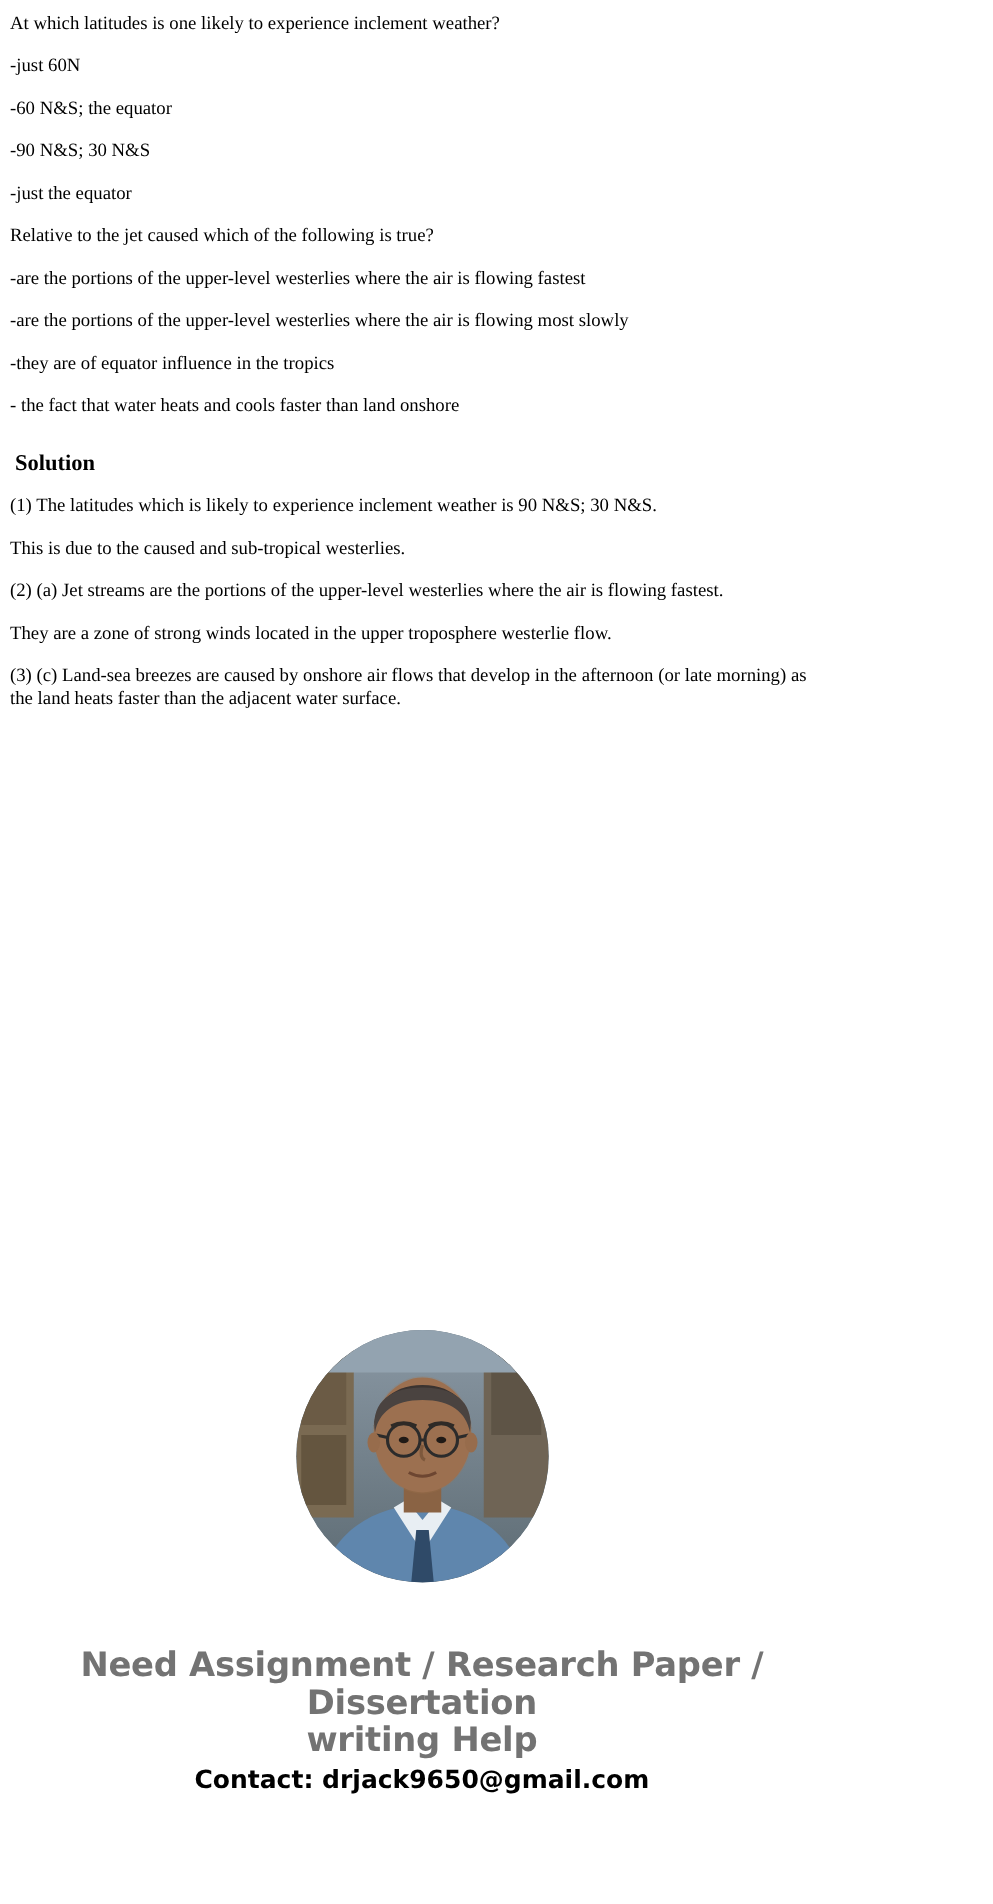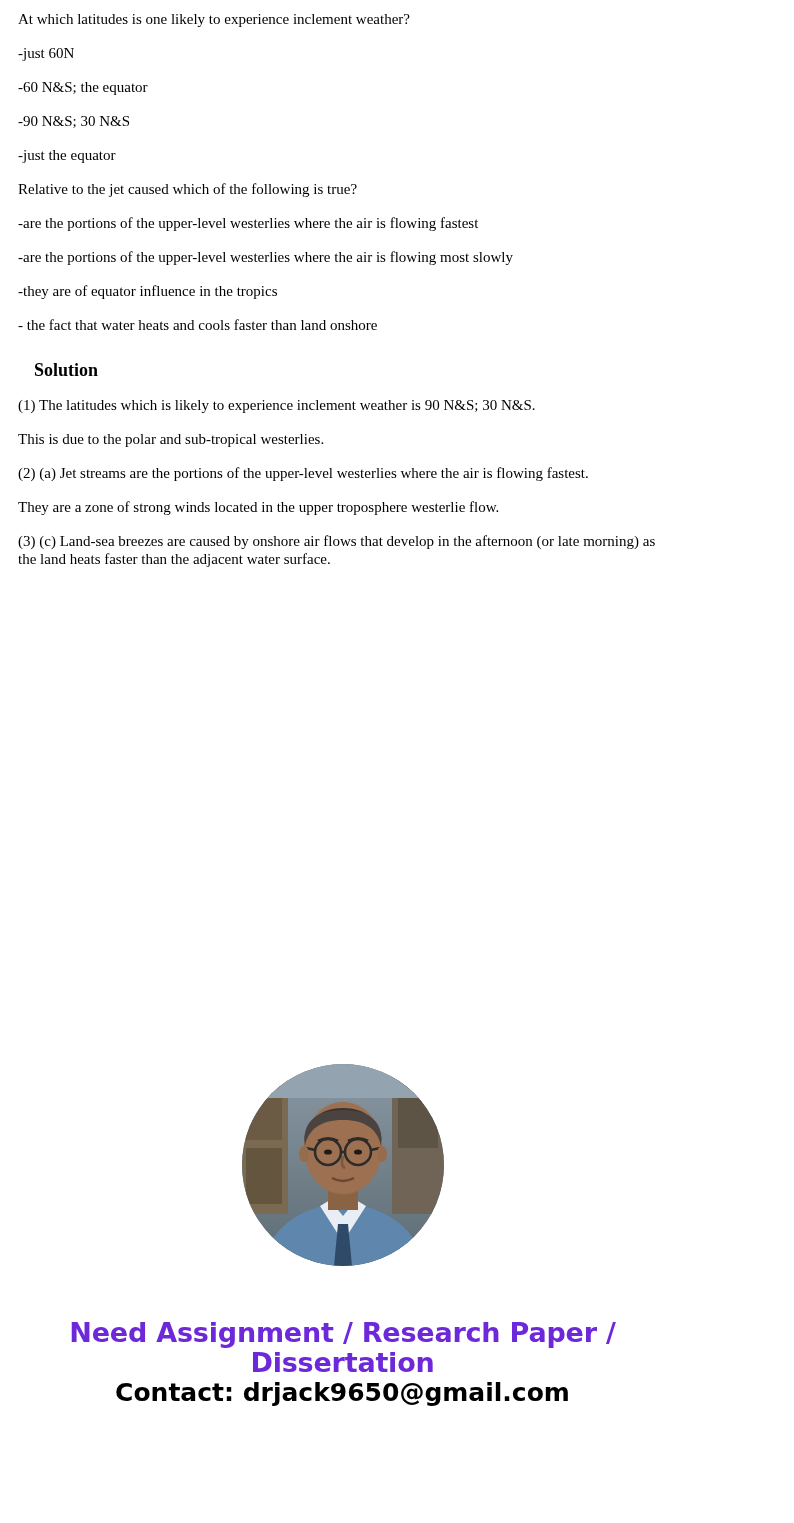--- a/index.html
+++ b/index.html
@@ -11,40 +11,40 @@
     width: 794px;
     min-height: 1523px;
     font-family: "Liberation Serif", serif;
     color: #000000;
   }
   .page {
     position: relative;
     width: 675px;
     min-height: 1523px;
     box-sizing: border-box;
-    padding: 8px 0 0 10px;
+    padding: 8px 0 0 0;
   }
   .qa-block {
     padding: 0 8px;
   }
   .line {
     font-family: "Liberation Serif", serif;
     font-size: 15px;
     line-height: 18px;
     margin: 0 0 16px 0;
     color: #000;
   }
   .line.first {
     margin-top: 2px;
   }
   h2.solution-heading {
     font-family: "Liberation Serif", serif;
     font-size: 18px;
     font-weight: bold;
-    margin: 26px 0 16px 16px;
+    margin: 26px 0 16px 4px;
     padding: 0;
     line-height: 20px;
   }
   .answer-line {
     font-family: "Liberation Serif", serif;
     font-size: 15px;
     line-height: 18px;
     margin: 0 0 16px 0;
     max-width: 700px;
   }
@@ -68,31 +68,31 @@
     background: #6b7a86;
   }
   .avatar svg {
     display: block;
   }
   .promo-text {
     font-family: "DejaVu Sans", sans-serif;
     font-weight: bold;
     font-size: 27px;
     line-height: 30px;
-    color: #6d28d9;
+    color: #737373;
     margin-top: 52px;
     letter-spacing: -0.2px;
   }
   .promo-text .l2 {
     display: block;
   }
   .promo-contact {
     font-family: "DejaVu Sans", sans-serif;
     font-weight: bold;
-    font-size: 25px;
+    font-size: 20px;
     line-height: 30px;
     color: #000;
     margin-top: 0px;
   }
 </style>
 </head>
 <body>
 
 <div class="page">
 
@@ -104,21 +104,21 @@
     <p class="line">-just the equator</p>
     <p class="line">Relative to the jet caused which of the following is true?</p>
     <p class="line">-are the portions of the upper-level westerlies where the air is flowing fastest</p>
     <p class="line">-are the portions of the upper-level westerlies where the air is flowing most slowly</p>
     <p class="line">-they are of equator influence in the tropics</p>
     <p class="line"> - the fact that water heats and cools faster than land onshore</p>
 
     <h2 class="solution-heading">Solution</h2>
 
     <p class="answer-line">(1) The latitudes which is likely to experience inclement weather is 90 N&amp;S; 30 N&amp;S.</p>
-    <p class="answer-line">This is due to the polar and sub-tropical westerlies.</p>
+    <p class="answer-line">This is due to the caused and sub-tropical westerlies.</p>
     <p class="answer-line">(2) (a) Jet streams are the portions of the upper-level westerlies where the air is flowing fastest.</p>
     <p class="answer-line">They are a zone of strong winds located in the upper troposphere westerlie flow.</p>
     <p class="answer-line wrap">(3) (c) Land-sea breezes are caused by onshore air flows that develop in the afternoon (or late morning) as the land heats faster than the adjacent water surface.</p>
   </div>
 
   <div class="spacer"></div>
 
   <div class="promo">
     <div class="avatar">
       <svg width="202" height="202" viewBox="0 0 202 202">
@@ -168,17 +168,18 @@
           <path d="M90 114 Q101 120, 112 114" stroke="#6d4631" stroke-width="2.5" fill="none"></path>
 
           <ellipse cx="62" cy="90" rx="5" ry="8" fill="#976c4c"></ellipse>
           <ellipse cx="140" cy="90" rx="5" ry="8" fill="#976c4c"></ellipse>
         </g>
       </svg>
     </div>
 
     <div class="promo-text">
       <span>Need Assignment / Research Paper / Dissertation</span>
+      <span class="l2">writing Help</span>
     </div>
     <div class="promo-contact">Contact: drjack9650@gmail.com</div>
   </div>
 
 </div>
 
 </body></html>

